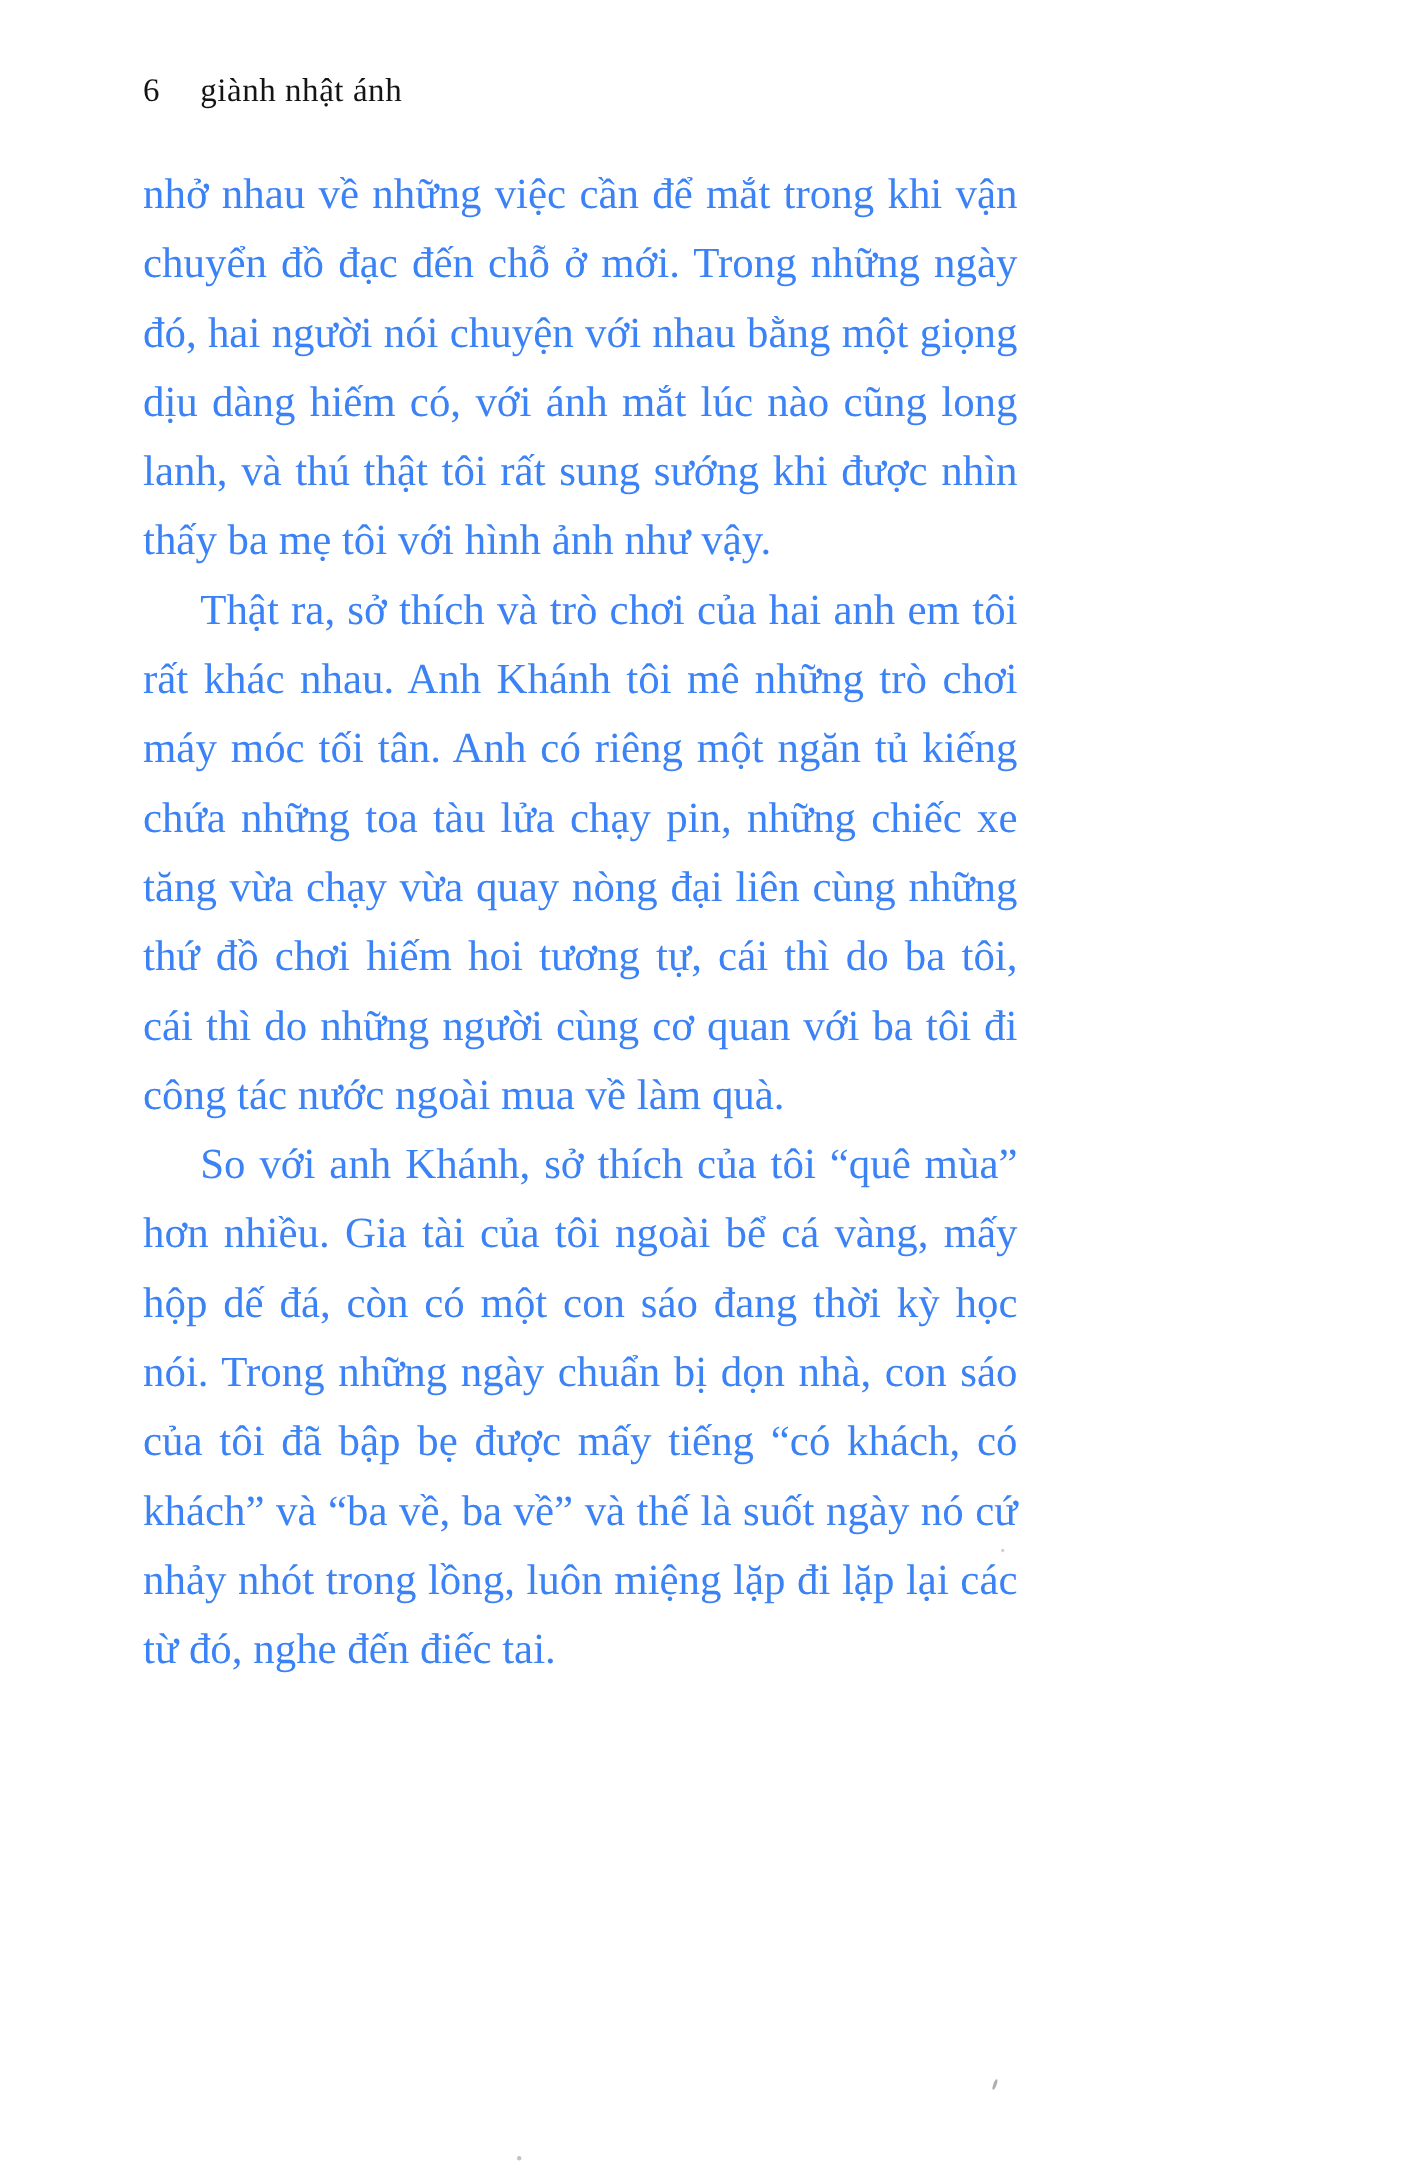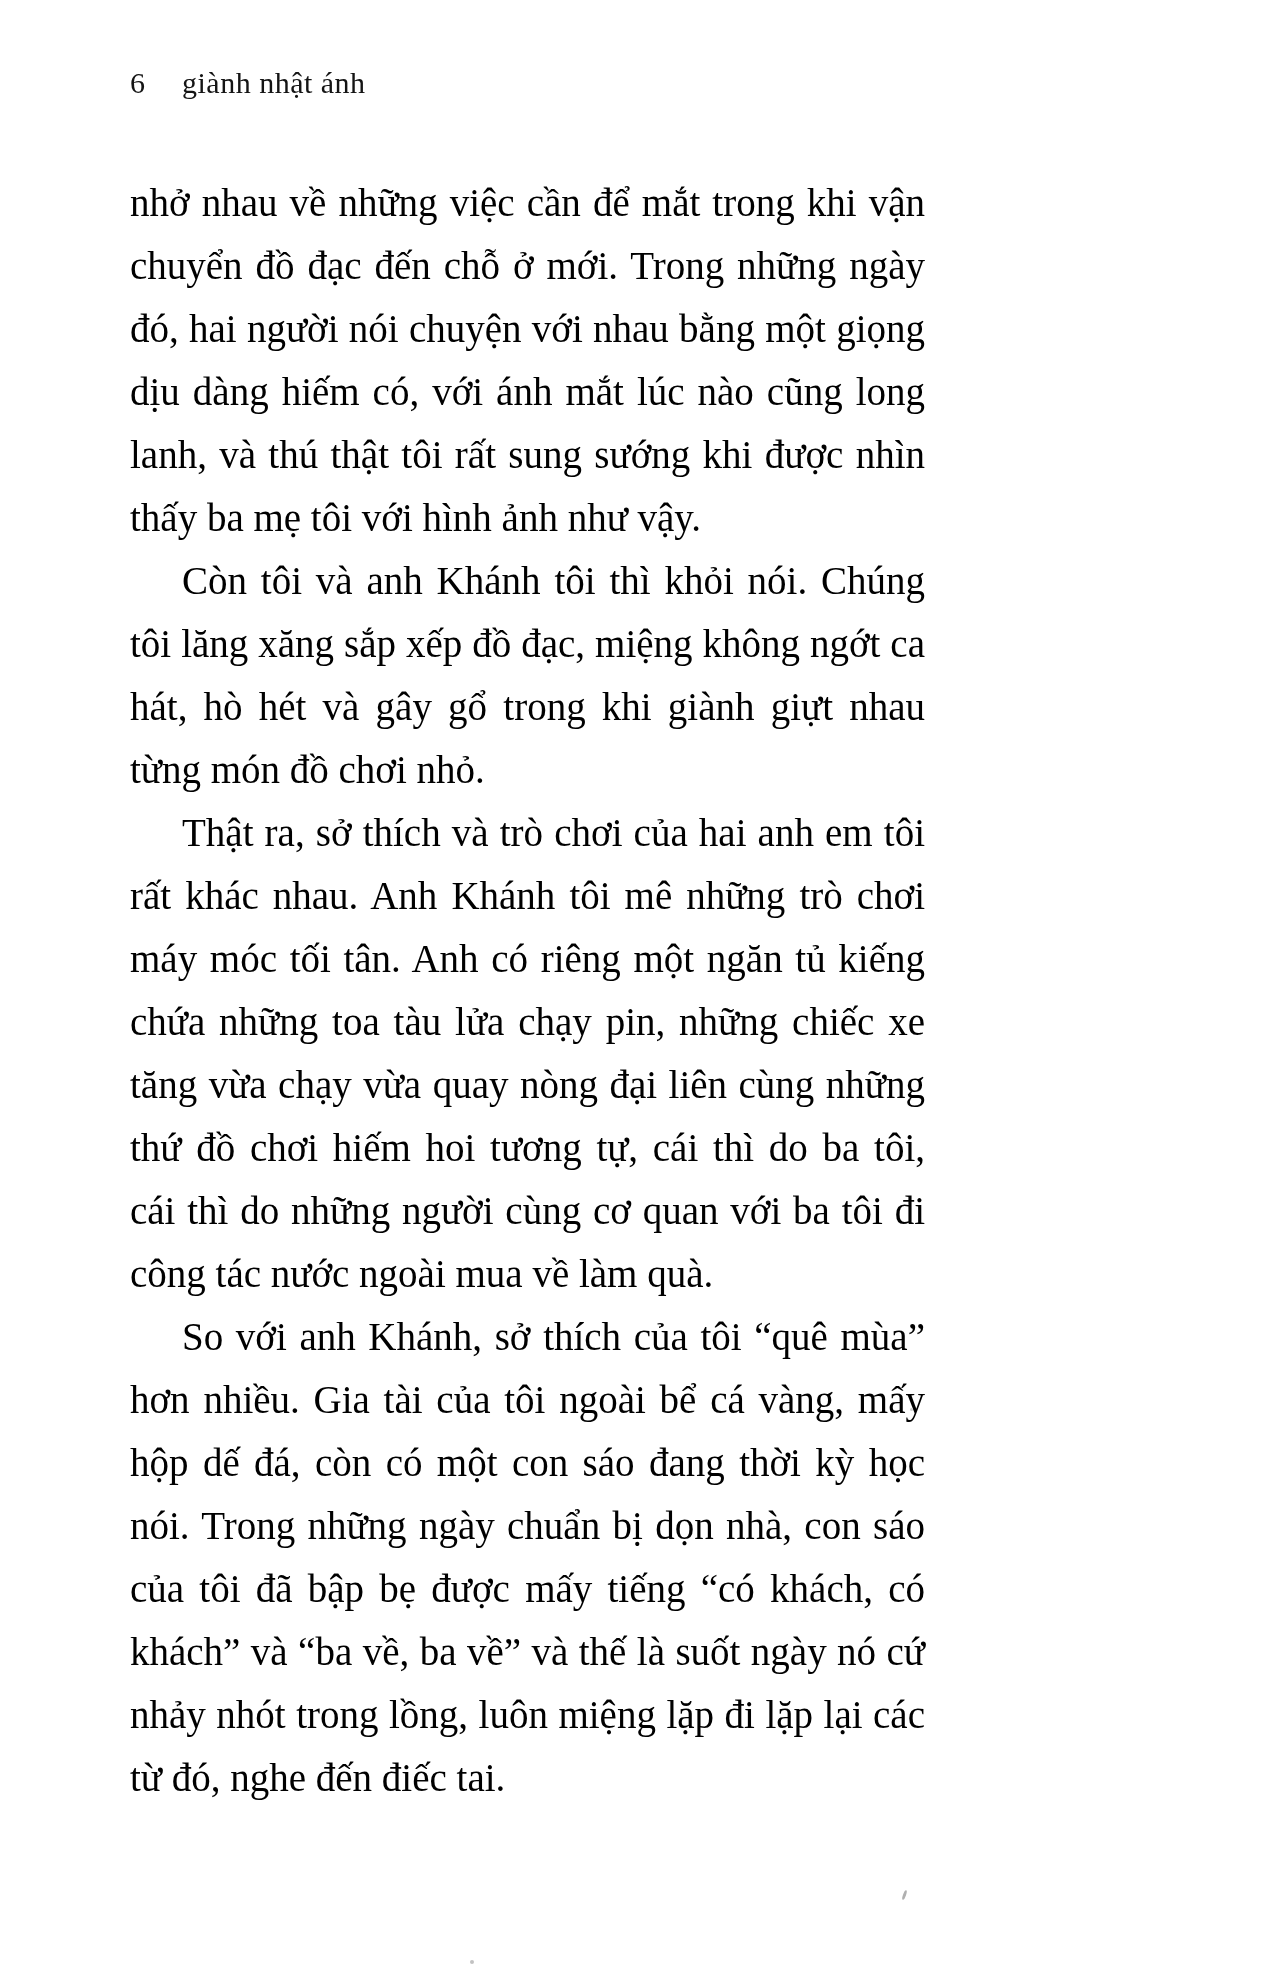--- a/index.html
+++ b/index.html
@@ -27,27 +27,27 @@
     color: #141414;
   }
   .page-number {
     min-width: 52px;
   }
   .running-title {
     letter-spacing: 0.5px;
   }
   .page-body {
     position: absolute;
-    top: 171px;
+    top: 145px;
     left: 130px;
     width: 795px;
     font-size: 39px;
     line-height: 63px;
     text-align: justify;
-    color: #000000;
+    color: #3b82f6;
   }
   .page-body p {
     margin: 0;
     padding: 0;
   }
   .page-body p.indent {
     text-indent: 52px;
   }
   .speck {
     position: absolute;
@@ -63,21 +63,20 @@
 
 <div class="page" style="background: rgb(255, 255, 255); color: rgb(14, 14, 14);">
   <header class="page-header">
     <span class="page-number">6</span>
     <span class="running-title">giành nhật ánh</span>
   </header>
 
   <main class="page-body">
 
   <p class="">nhở nhau về những việc cần để mắt trong khi vận chuyển đồ đạc đến chỗ ở mới. Trong những ngày đó, hai người nói chuyện với nhau bằng một giọng dịu dàng hiếm có, với ánh mắt lúc nào cũng long lanh, và thú thật tôi rất sung sướng khi được nhìn thấy ba mẹ tôi với hình ảnh như vậy.</p>
-      <p class="indent">Còn tôi và anh Khánh tôi thì khỏi nói. Chúng tôi lăng xăng sắp xếp đồ đạc, miệng không ngớt ca hát, hò hét và gây gổ trong khi giành giựt nhau từng món đồ chơi nhỏ.</p>
       <p class="indent">Thật ra, sở thích và trò chơi của hai anh em tôi rất khác nhau. Anh Khánh tôi mê những trò chơi máy móc tối tân. Anh có riêng một ngăn tủ kiếng chứa những toa tàu lửa chạy pin, những chiếc xe tăng vừa chạy vừa quay nòng đại liên cùng những thứ đồ chơi hiếm hoi tương tự, cái thì do ba tôi, cái thì do những người cùng cơ quan với ba tôi đi công tác nước ngoài mua về làm quà.</p>
       <p class="indent">So với anh Khánh, sở thích của tôi “quê mùa” hơn nhiều. Gia tài của tôi ngoài bể cá vàng, mấy hộp dế đá, còn có một con sáo đang thời kỳ học nói. Trong những ngày chuẩn bị dọn nhà, con sáo của tôi đã bập bẹ được mấy tiếng “có khách, có khách” và “ba về, ba về” và thế là suốt ngày nó cứ nhảy nhót trong lồng, luôn miệng lặp đi lặp lại các từ đó, nghe đến điếc tai.</p>
     </main>
 
   <div class="speck s1"></div>
   <div class="speck s2"></div>
   <div class="speck s3"></div>
 </div>
 
 </body></html>

